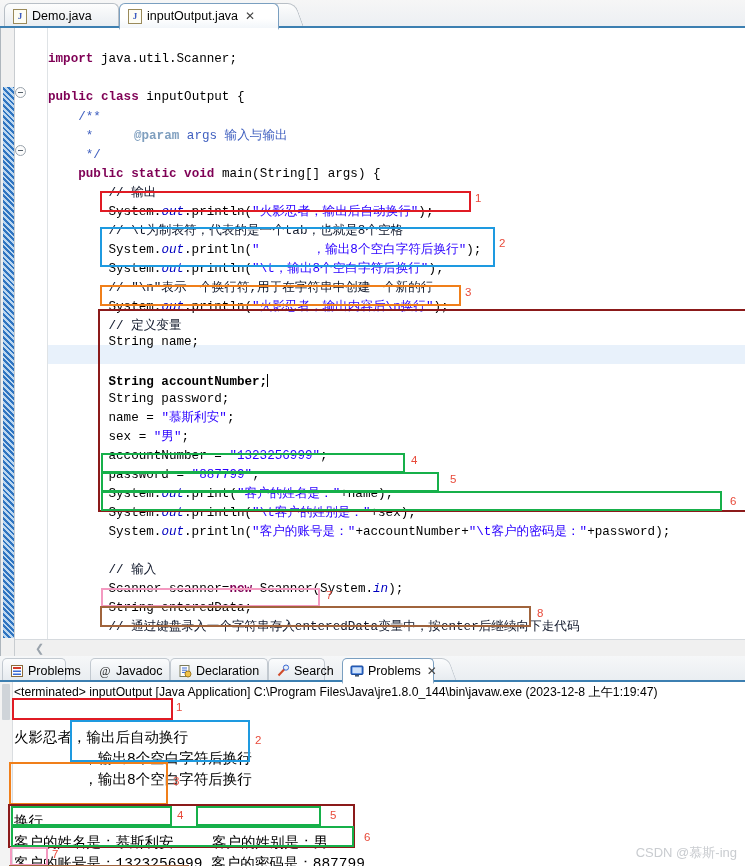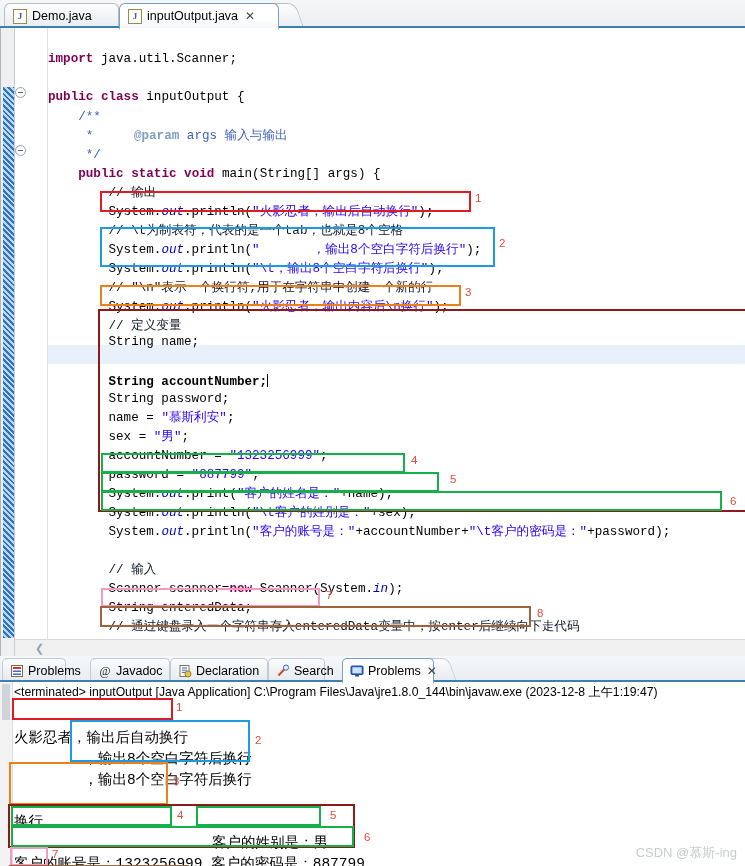--- a/index.html
+++ b/index.html
@@ -335,20 +335,21 @@
       <div class="thumb"></div>
     </div>
 
     <div class="cterm">&lt;terminated&gt; inputOutput [Java Application] C:\Program Files\Java\jre1.8.0_144\bin\javaw.exe (2023-12-8 上午1:19:47)</div>
 
     <div class="cout">
       <div class="coutline" style="top:0px;">火影忍者，输出后自动换行</div>
       <div class="coutline" style="top:21px;">        ，输出8个空白字符后换行</div>
       <div class="coutline" style="top:42px;">        ，输出8个空白字符后换行</div>
       <div class="coutline" style="top:84px;">换行</div>
+      <div class="coutline" style="top:105px;">客户的姓名是：慕斯利安</div>
       <div class="coutline" style="top:105px;left:198px;">客户的姓别是：男</div>
       <div class="coutline" style="top:126px;">客户的账号是：1323256999 客户的密码是：887799</div>
       <div class="coutline green-txt" style="top:147px;font-size:13px;">香蕉</div>
       <div class="coutline" style="top:165px;">慕斯喜欢吃的水果是：香蕉</div>
     </div>
 
     <div class="abox" style="left:12px;top:16px;width:161px;height:22px;border:2px solid #e01b24;"></div>
     <div class="abox" style="left:70px;top:38px;width:180px;height:42px;border:2px solid #1e9ae0;"></div>
     <div class="abox" style="left:9px;top:80px;width:159px;height:43px;border:2px solid #f07f1a;"></div>
     <div class="abox" style="left:8px;top:122px;width:347px;height:44px;border:2px solid #8b1a1a;"></div>

